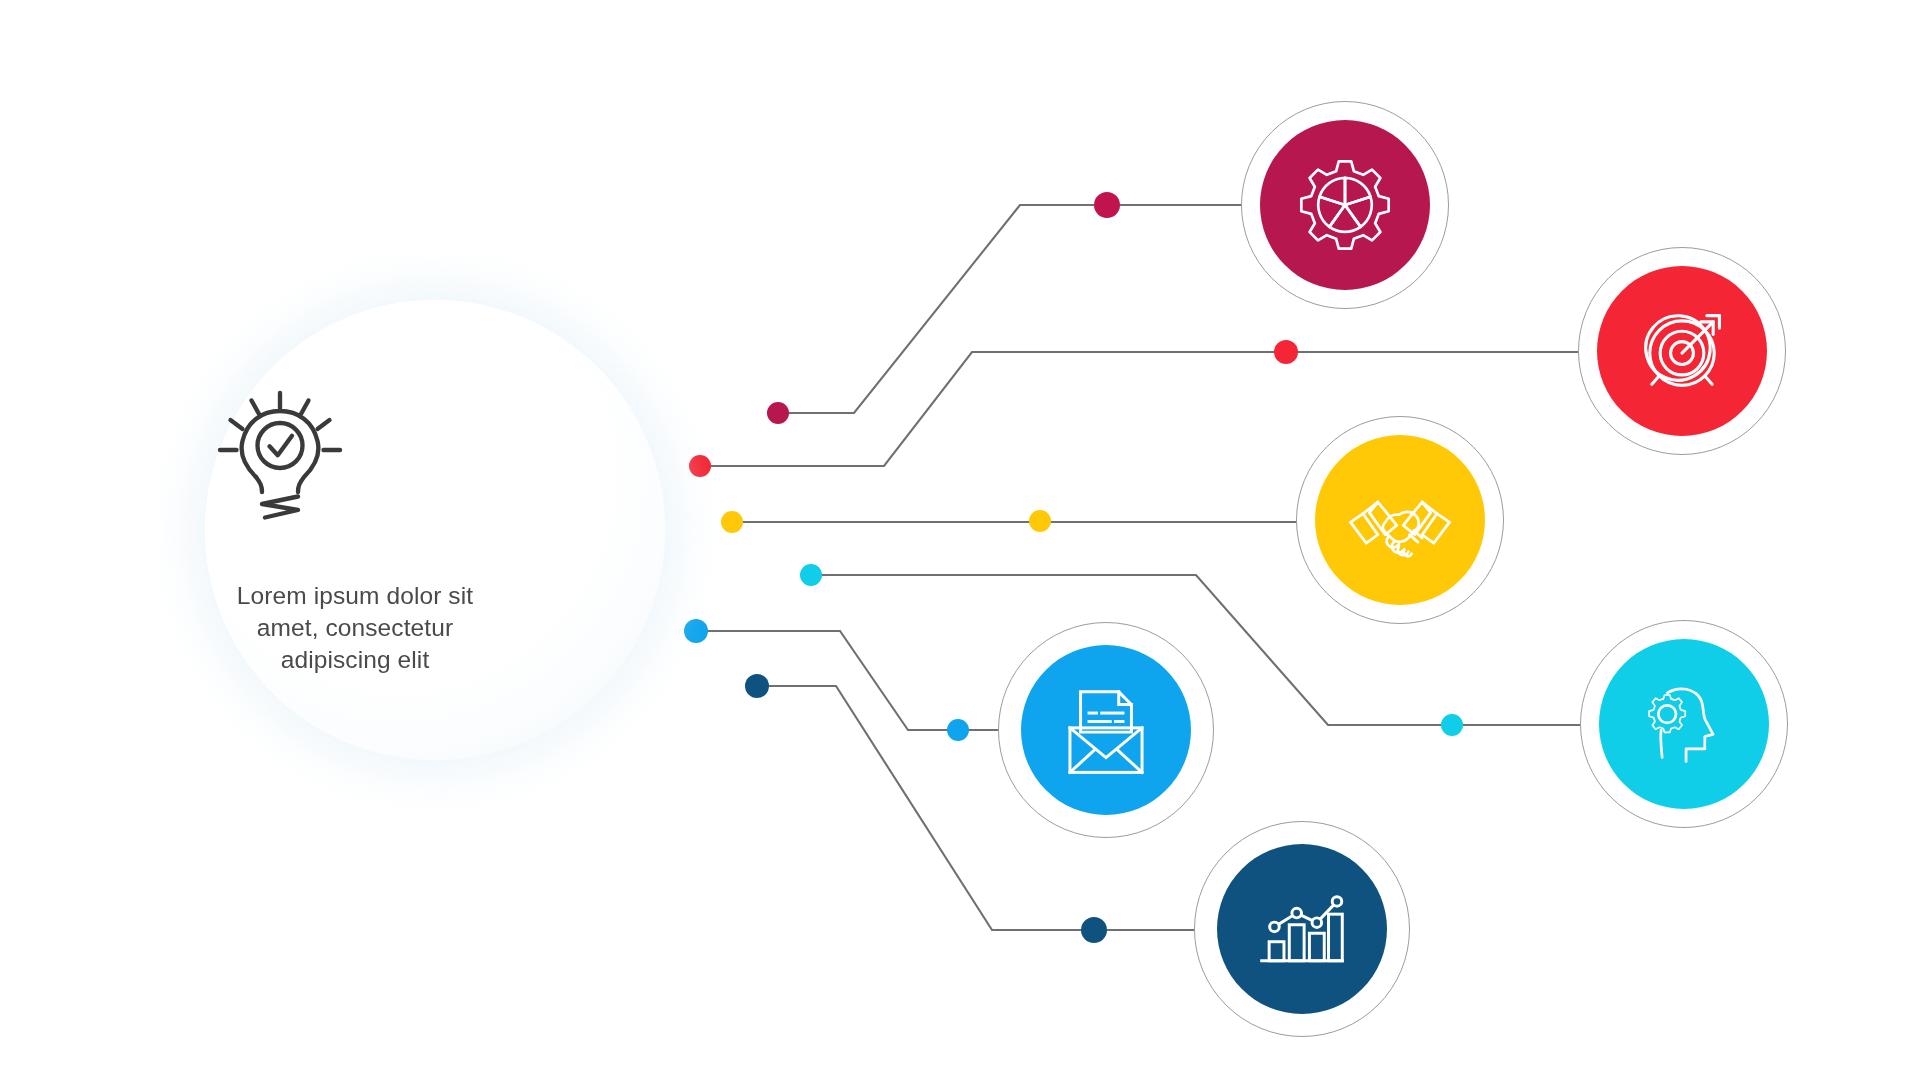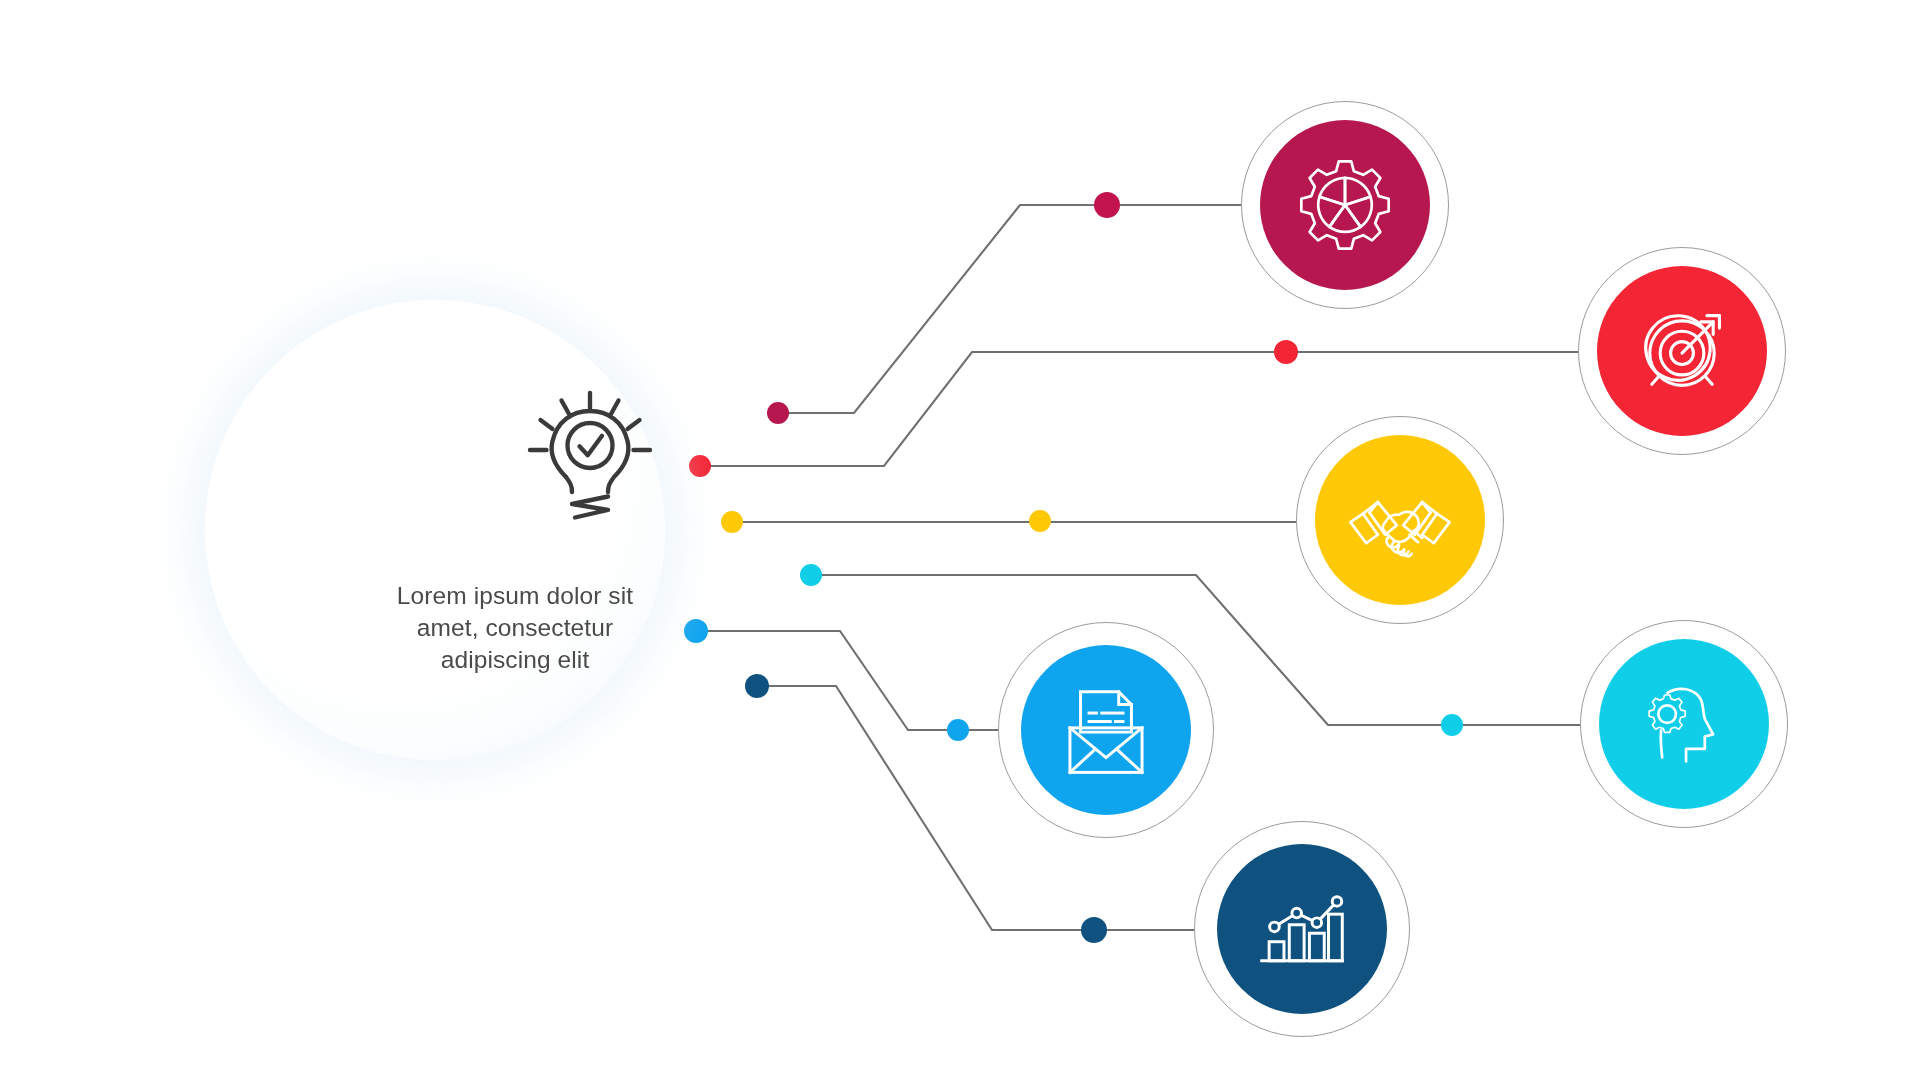--- a/index.html
+++ b/index.html
@@ -34,21 +34,21 @@
       radial-gradient(circle at 42% 38%,
         #ffffff 0%,
         #ffffff 52%,
         #fbfdfe 70%,
         #f3f9fc 86%,
         #eef6fb 94%,
         rgba(238,246,251,0) 100%);
     box-shadow: 0 0 46px 14px rgba(232,243,250,0.75);
     display: flex;
     flex-direction: column;
-    align-items: flex-end;
+    align-items: flex-start;
     justify-content: center;
   }
   #hub-icon { width: 150px; height: 150px; margin-bottom: 46px; }
   #hub-text {
     width: 300px;
     text-align: center;
     color: #4a4a4a;
     font-size: 24.5px;
     line-height: 1.32;
     letter-spacing: 0.1px;

